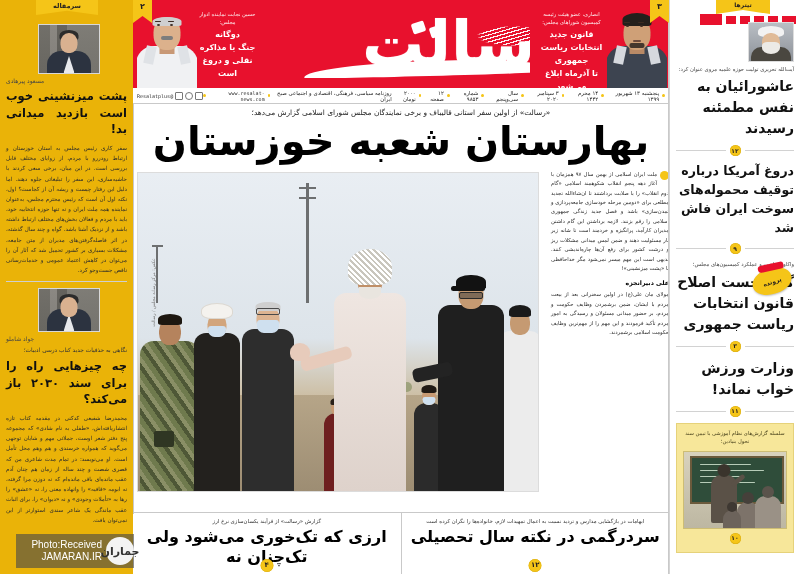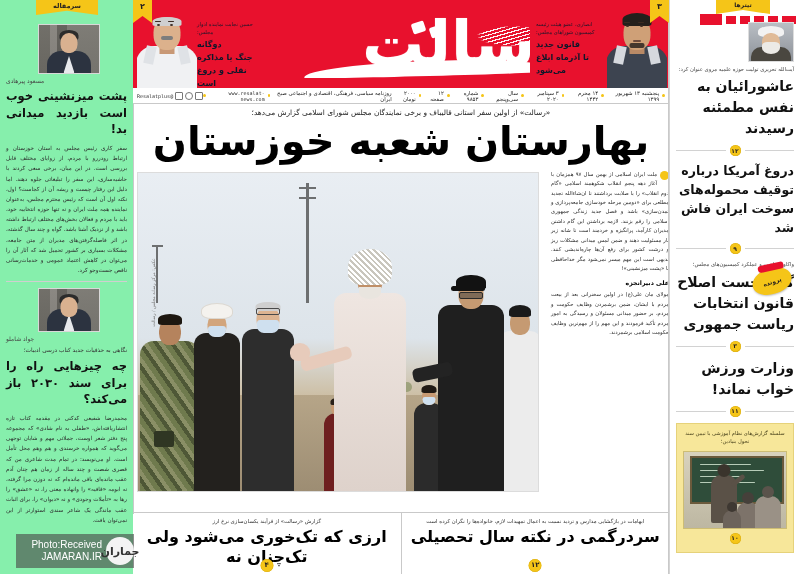--- a/index.html
+++ b/index.html
@@ -30,21 +30,21 @@
     font-size:7px;font-weight:bold;line-height:1;
     font-family:"DejaVu Sans",sans-serif;
     box-shadow:0 0 0 .5px #d9ad10 inset;
   }
   .pgnum.sm{width:11px;height:11px;font-size:6px;}
 
   
   #left-col{
     position:absolute;left:0;top:0;width:133px;height:574px;
     box-sizing:border-box;padding:4px 6px 0 6px;
-    background:#86efac;
+    background:#eab308;
   }
   .sarmaghale-tag{
     position:absolute;left:36px;top:0;
     width:62px;height:15px;background:#f5c518;
     clip-path:polygon(0 0,100% 0,100% 100%,50% 72%,0 100%);
     color:#231f20;font-size:6.5px;font-weight:bold;
     display:flex;align-items:flex-start;justify-content:center;
     padding-top:1.5px;box-sizing:border-box;
   }
   .ed-photo{
@@ -94,21 +94,21 @@
   .bp .face{position:absolute;left:50%;bottom:38px;transform:translateX(-50%);
       width:27px;height:33px;border-radius:46% 46% 44% 44%;background:#dcb18c;}
   .bp .hair{position:absolute;left:50%;bottom:62px;transform:translateX(-50%);
       width:29px;height:13px;border-radius:50% 50% 18% 18%;}
   .bp .eye{position:absolute;width:3px;height:2px;border-radius:50%;background:#3b2b22;}
   .bp .brow{position:absolute;width:6px;height:1.5px;border-radius:1px;background:#3b2b22;}
   .bp .mouth{position:absolute;left:50%;transform:translateX(-50%);
       width:8px;height:1.6px;border-radius:1px;background:#9d6a55;}
   .bp .collarL,.bp .collarR{position:absolute;bottom:24px;width:10px;height:18px;background:#eceef1;}
   .banner-text{
-    position:absolute;top:20px;color:#0f172a;text-align:left;line-height:1.45;
+    position:absolute;top:10px;color:#ffffff;text-align:center;line-height:1.45;
   }
   #banner-left .banner-text{right:6px;left:64px;}
   #banner-right .banner-text{right:62px;left:6px;}
   .banner-text .who{font-size:5.2px;opacity:.93;line-height:1.55;margin-bottom:3px;}
   .banner-text .quote{font-size:8px;font-weight:bold;line-height:1.62;}
 
   
   #masthead{
     position:absolute;left:264px;top:0;width:405px;height:88px;
     background:#e8112d;overflow:hidden;
@@ -367,20 +367,21 @@
       <div class="eye" style="left:19px;bottom:61px;"></div>
       <div class="eye" style="left:33px;bottom:61px;"></div>
       <div class="brow" style="left:17px;bottom:65px;"></div>
       <div class="brow" style="left:31px;bottom:65px;"></div>
       <div class="mouth" style="bottom:46px;background:#6d4b3c;"></div>
       <div style="position:absolute;left:50%;bottom:40px;transform:translateX(-50%);width:15px;height:5px;background:#2b2520;border-radius:2px;opacity:.85;"></div>
     </div>
     <div class="banner-text rtl">
       <div class="who">انصاری، عضو هیئت رئیسه کمیسیون شوراهای مجلس:</div>
       <div class="quote">قانون جدید</div>
+      <div class="quote">انتخابات ریاست جمهوری</div>
       <div class="quote">تا آذرماه ابلاغ می‌شود</div>
     </div>
   </div>
 
   <div id="dateline" class="rtl">
     <div class="dtitems">
       <span class="bullet"></span>
       <span>پنجشنبه ۱۳ شهریور ۱۳۹۹</span>
       <span class="bullet"></span>
       <span>۱۴ محرم ۱۴۴۲</span>

